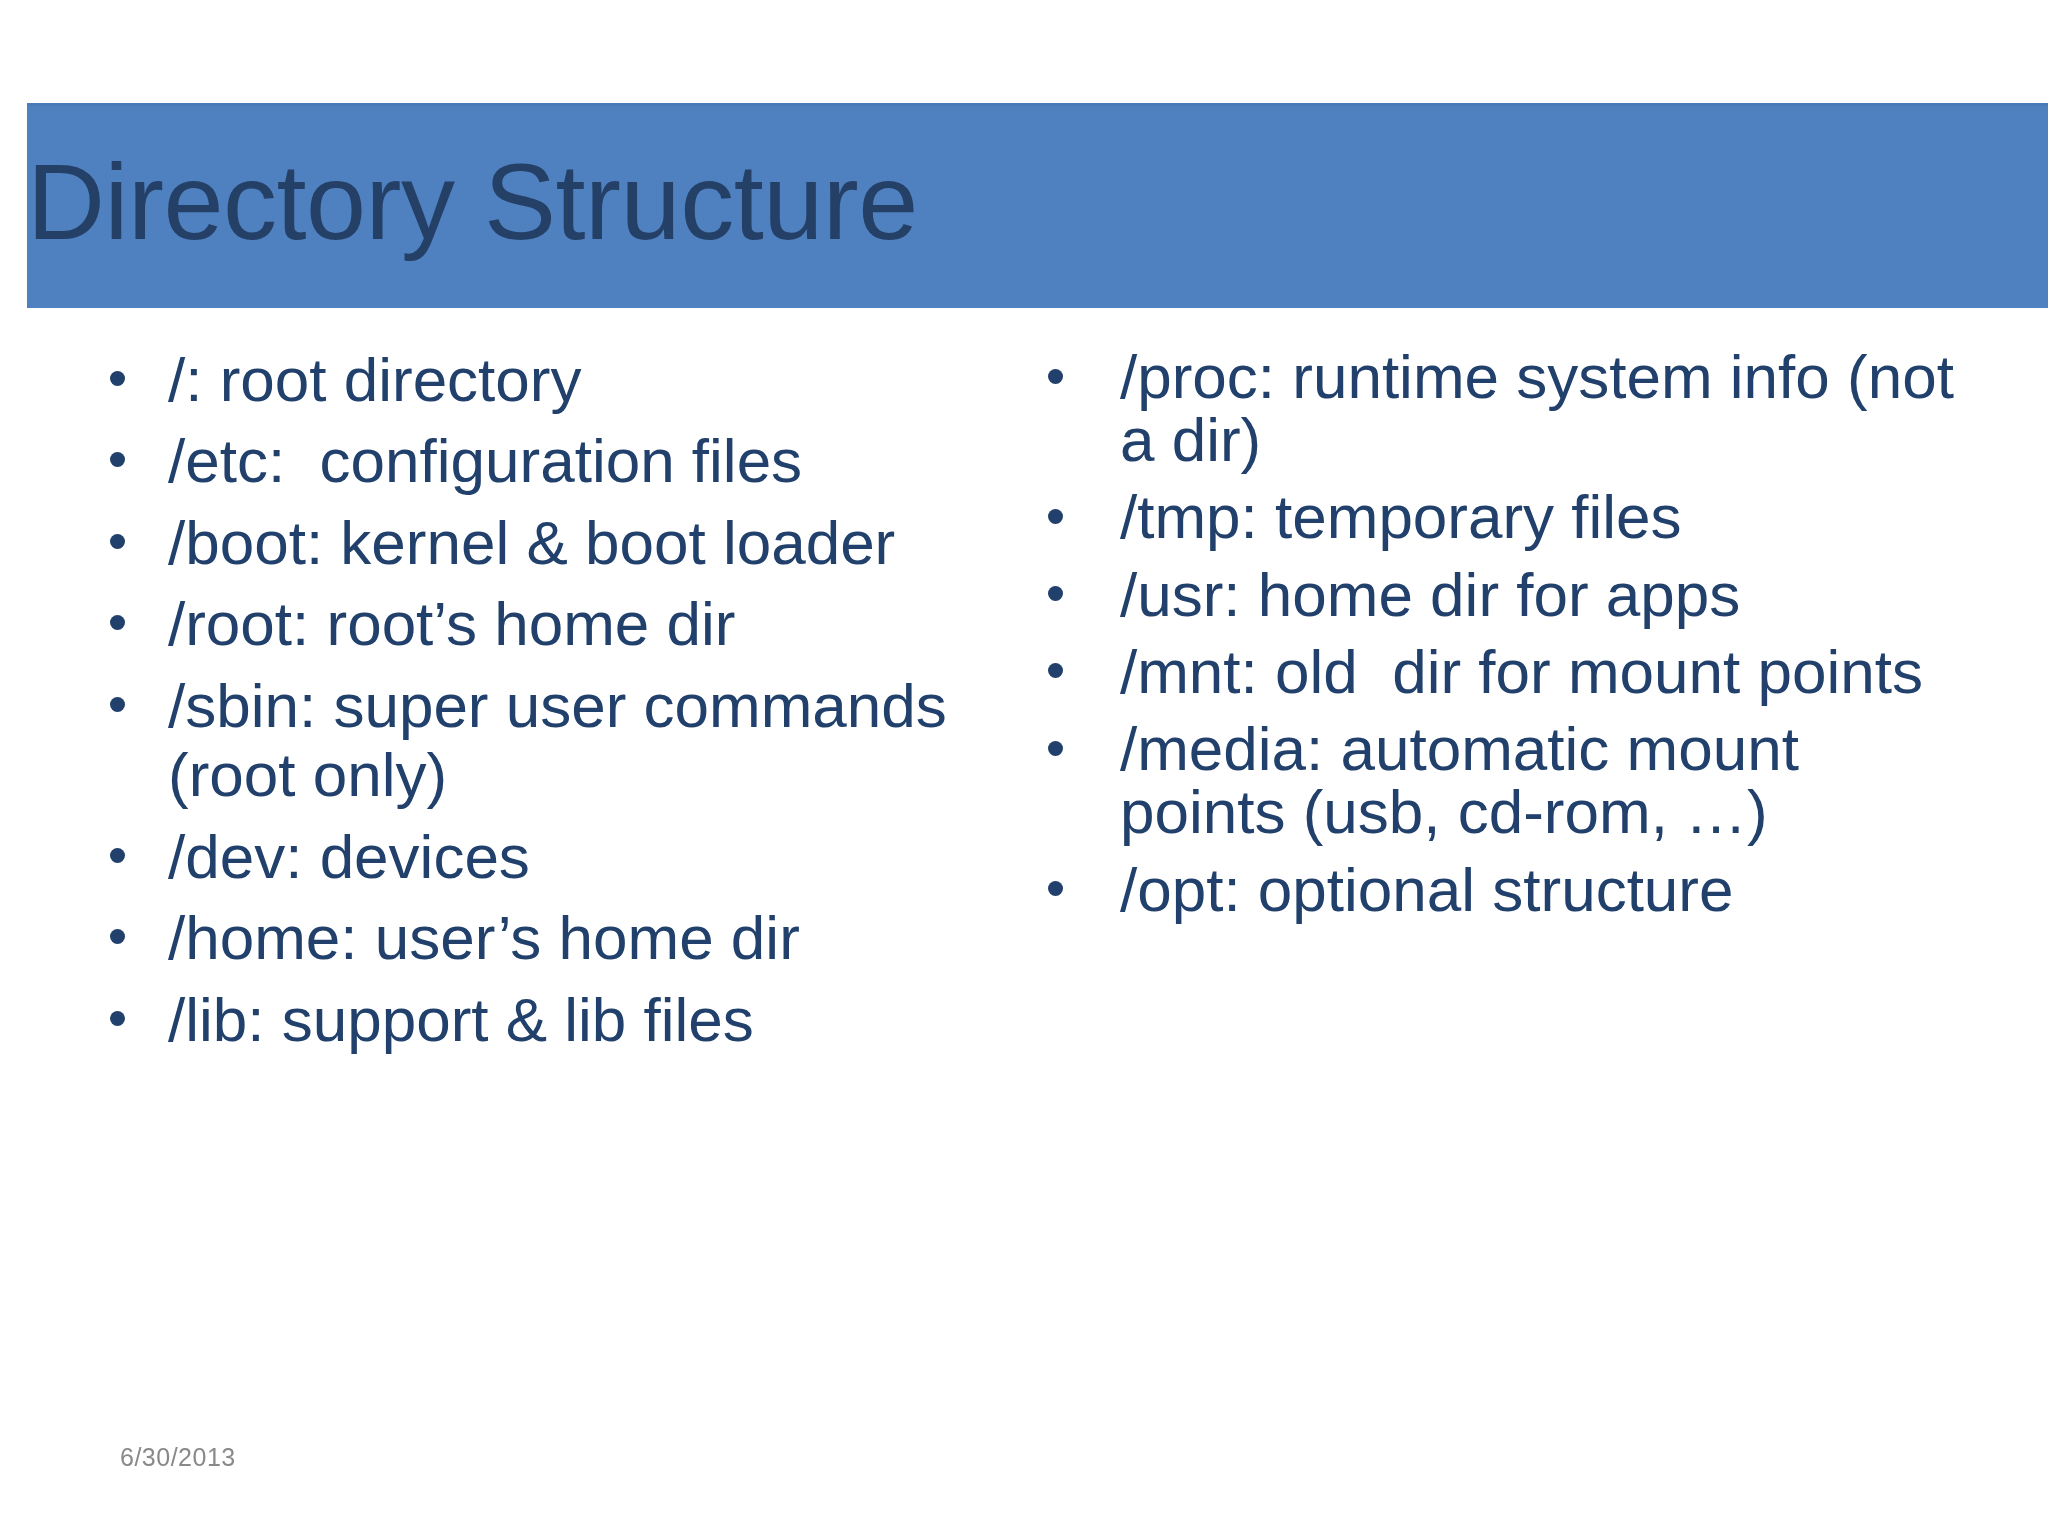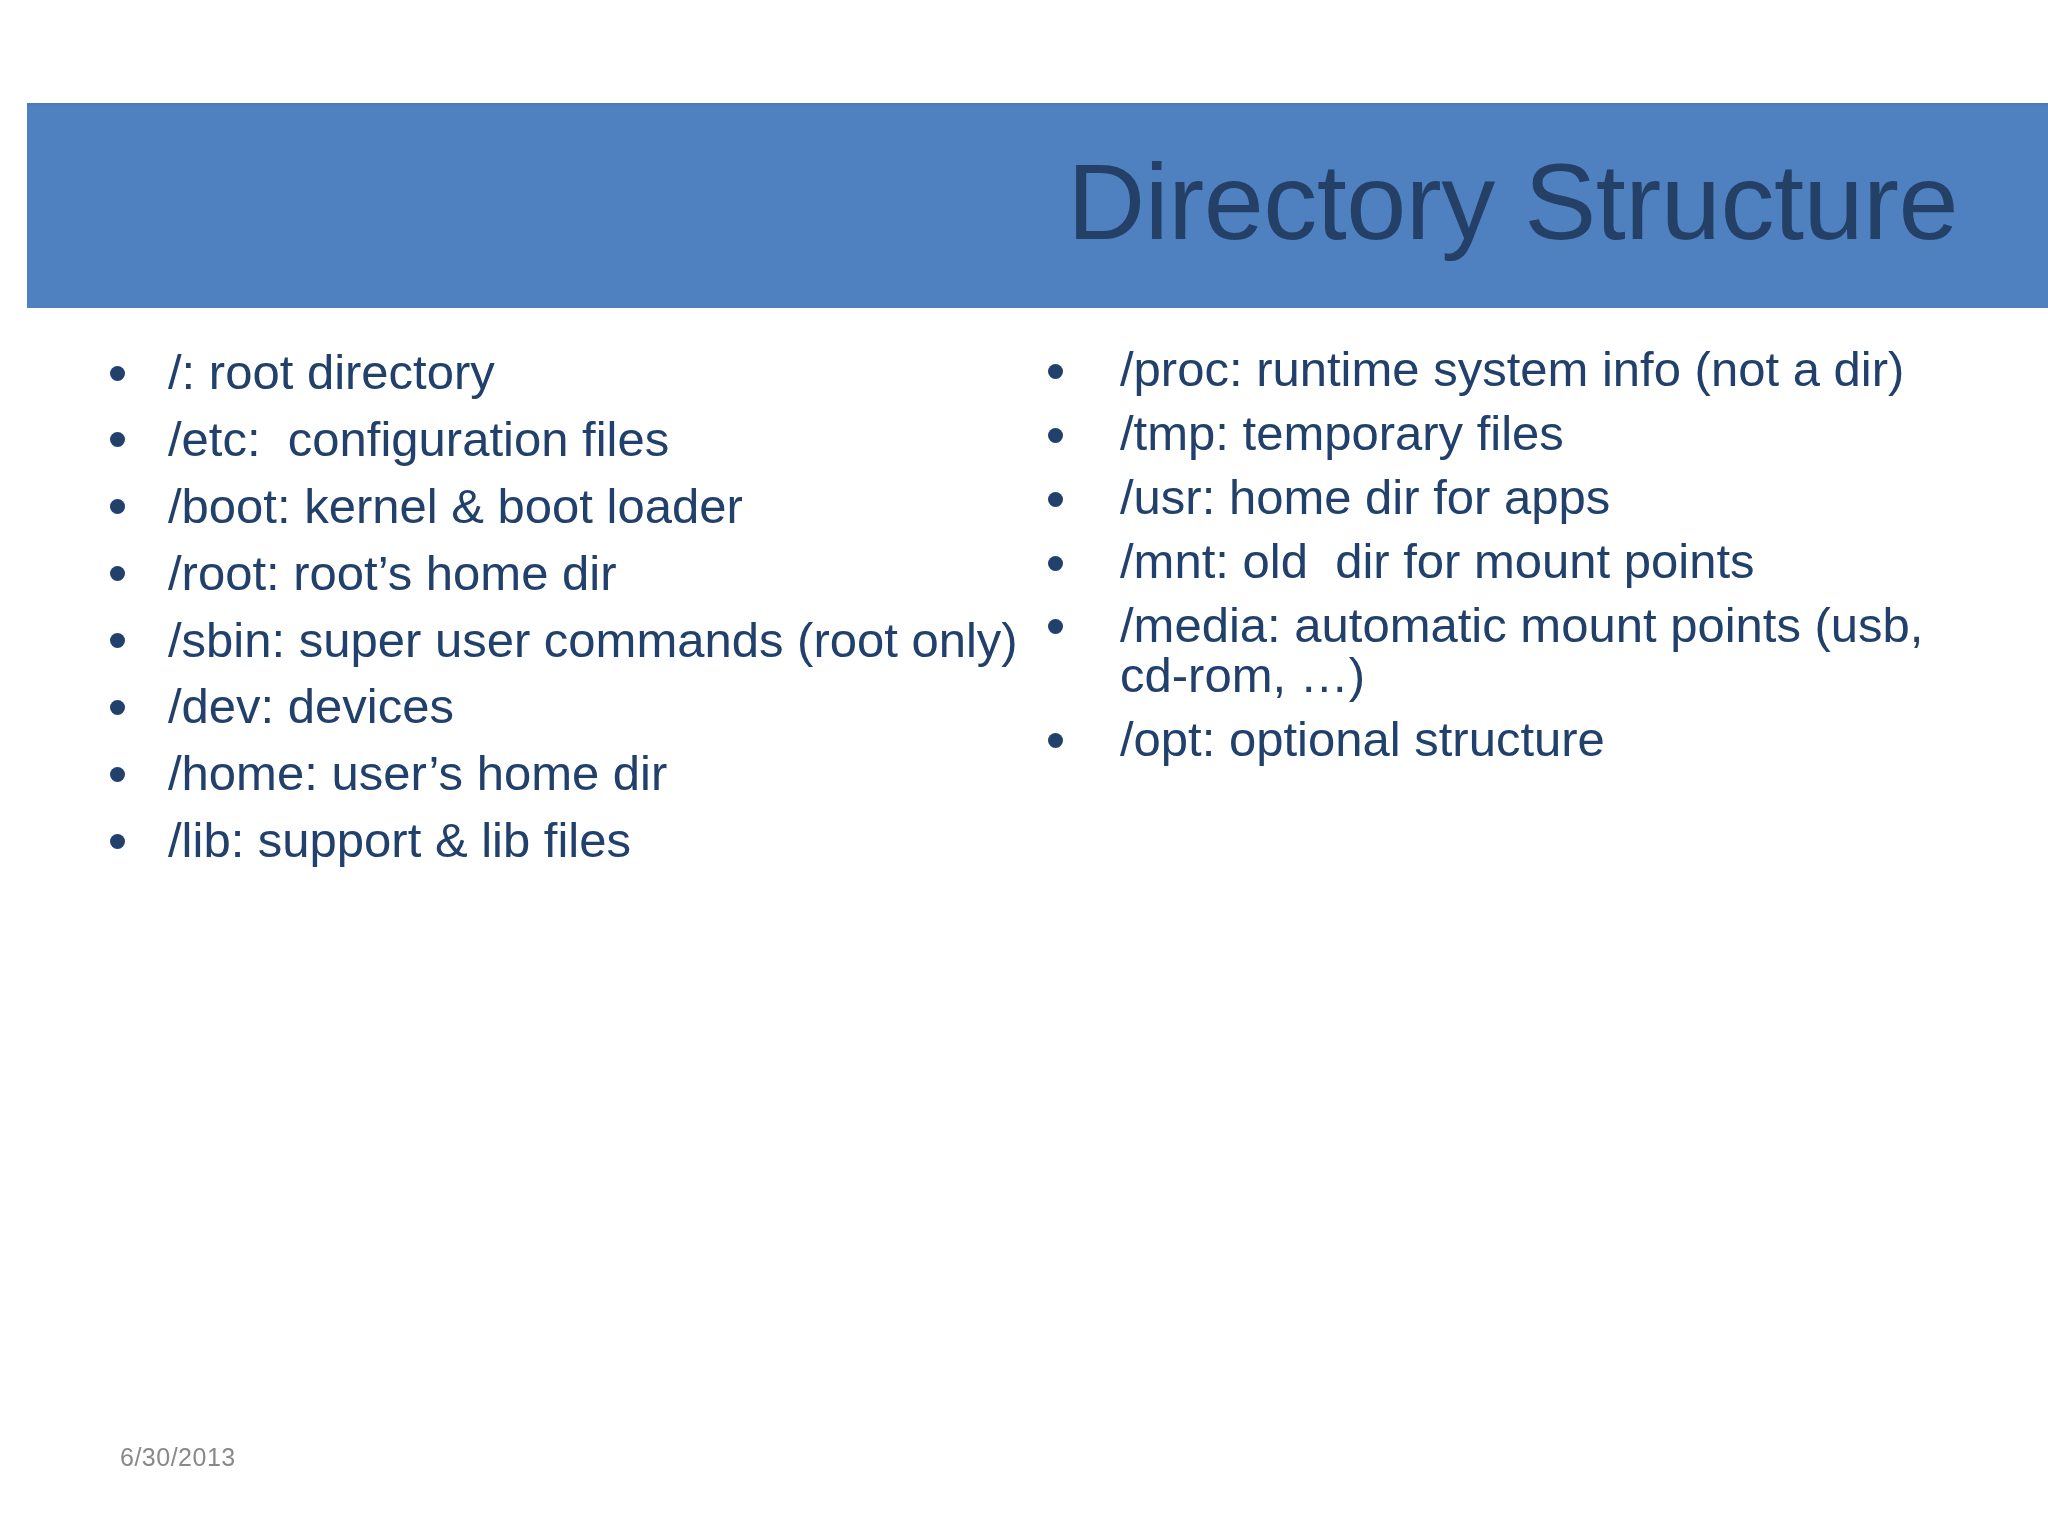--- a/index.html
+++ b/index.html
@@ -26,21 +26,21 @@
   .title-banner {
     position: absolute;
     left: 27px;
     top: 103px;
     width: 2021px;
     height: 205px;
     background: #4F81C1;
     box-sizing: border-box;
     display: flex;
     align-items: center;
-    justify-content: flex-end;
+    justify-content: flex-start;
   }
   .title-banner::before {
     content: "";
     position: absolute;
     left: 0;
     top: 0;
     right: 0;
     height: 3px;
     background: #4b7ab9;
   }
@@ -78,21 +78,21 @@
     margin: 0;
     padding: 0;
     color: #21406B;
     font-family: "Liberation Sans", sans-serif;
     font-weight: 400;
   }
 
   ul.bullets > li {
     position: relative;
     padding-left: 72px;
-    font-size: 49px;
+    font-size: 62px;
     line-height: 1.10;
   }
   ul.bullets > li .dot {
     position: absolute;
     left: 14px;
     top: 0.40em;
     width: 15px;
     height: 15px;
     border-radius: 50%;
     background: #21406B;

